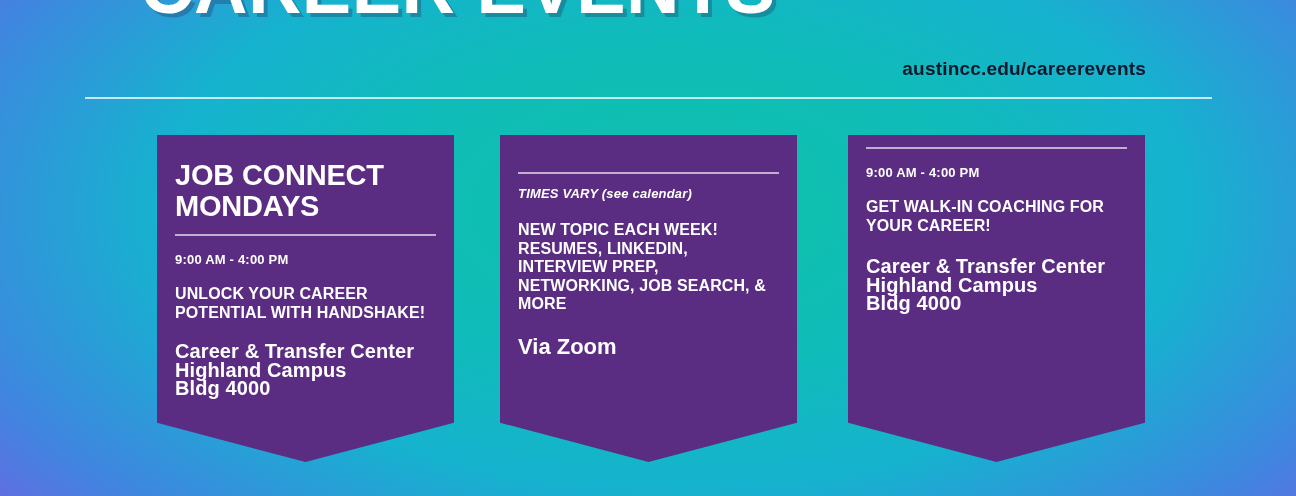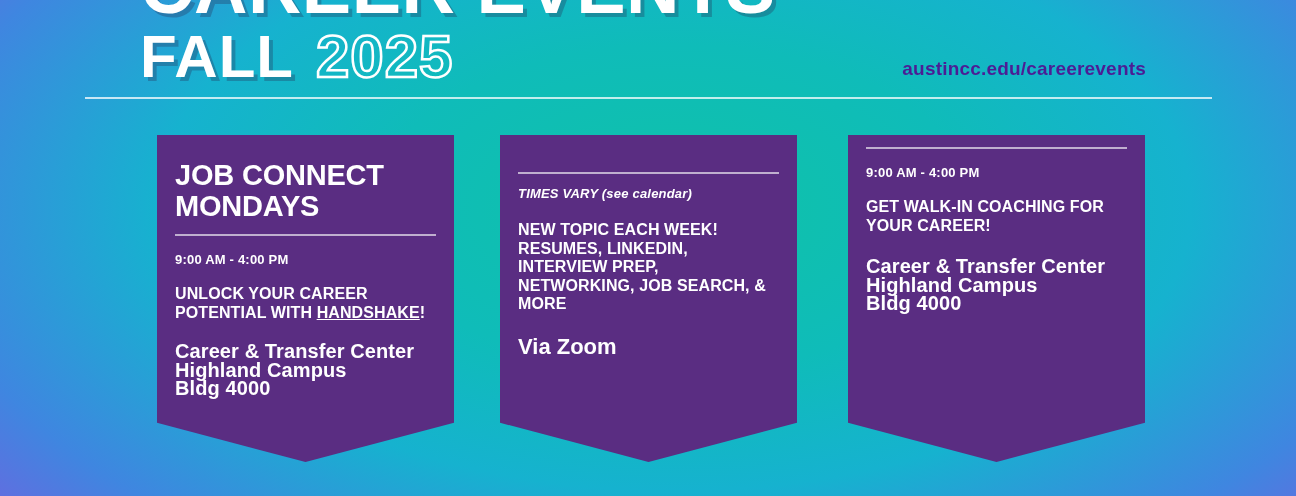--- a/index.html
+++ b/index.html
@@ -72,21 +72,21 @@
     -webkit-text-stroke: 2.5px #ffffff;
     margin-left: 22px;
   }
 
   .site-url {
     position: absolute;
     right: 150px;
     top: 58px;
     font-size: 19px;
     font-weight: 700;
-    color: #4c1d95;
+    color: #0f172a;
     letter-spacing: 0.2px;
   }
 
   .header-rule {
     position: absolute;
     left: 85px;
     top: 97px;
     width: 1127px;
     height: 2px;
     background: rgba(255,255,255,0.75);
@@ -141,21 +141,20 @@
   .card-desc {
     font-size: 16px;
     font-weight: 600;
     line-height: 18.5px;
     letter-spacing: 0.1px;
     margin-top: 18px;
     text-transform: uppercase;
   }
 
   .card-desc .link {
-    text-decoration: underline;
     text-underline-offset: 1px;
   }
 
   .card-location {
     font-size: 20px;
     font-weight: 700;
     line-height: 18.5px;
     letter-spacing: 0.1px;
     margin-top: 20px;
   }
@@ -173,23 +172,20 @@
   .card-3 .card-desc { margin-top: 18px; }
   .card-3 .card-location { margin-top: 22px; }
 </style>
 </head>
 <body>
 
 <div class="header">
 
   <div class="title-block">
     <div class="title-line1">CAREER EVENTS</div>
-    <div class="title-line2">
-      <span class="word-fall">FALL</span><span class="word-year">2025</span>
-    </div>
   </div>
 
   <div class="site-url">austincc.edu/careerevents</div>
 
   <div class="header-rule"></div>
 </div>
 
 <div class="cards">
 
   <div class="card card-1">

